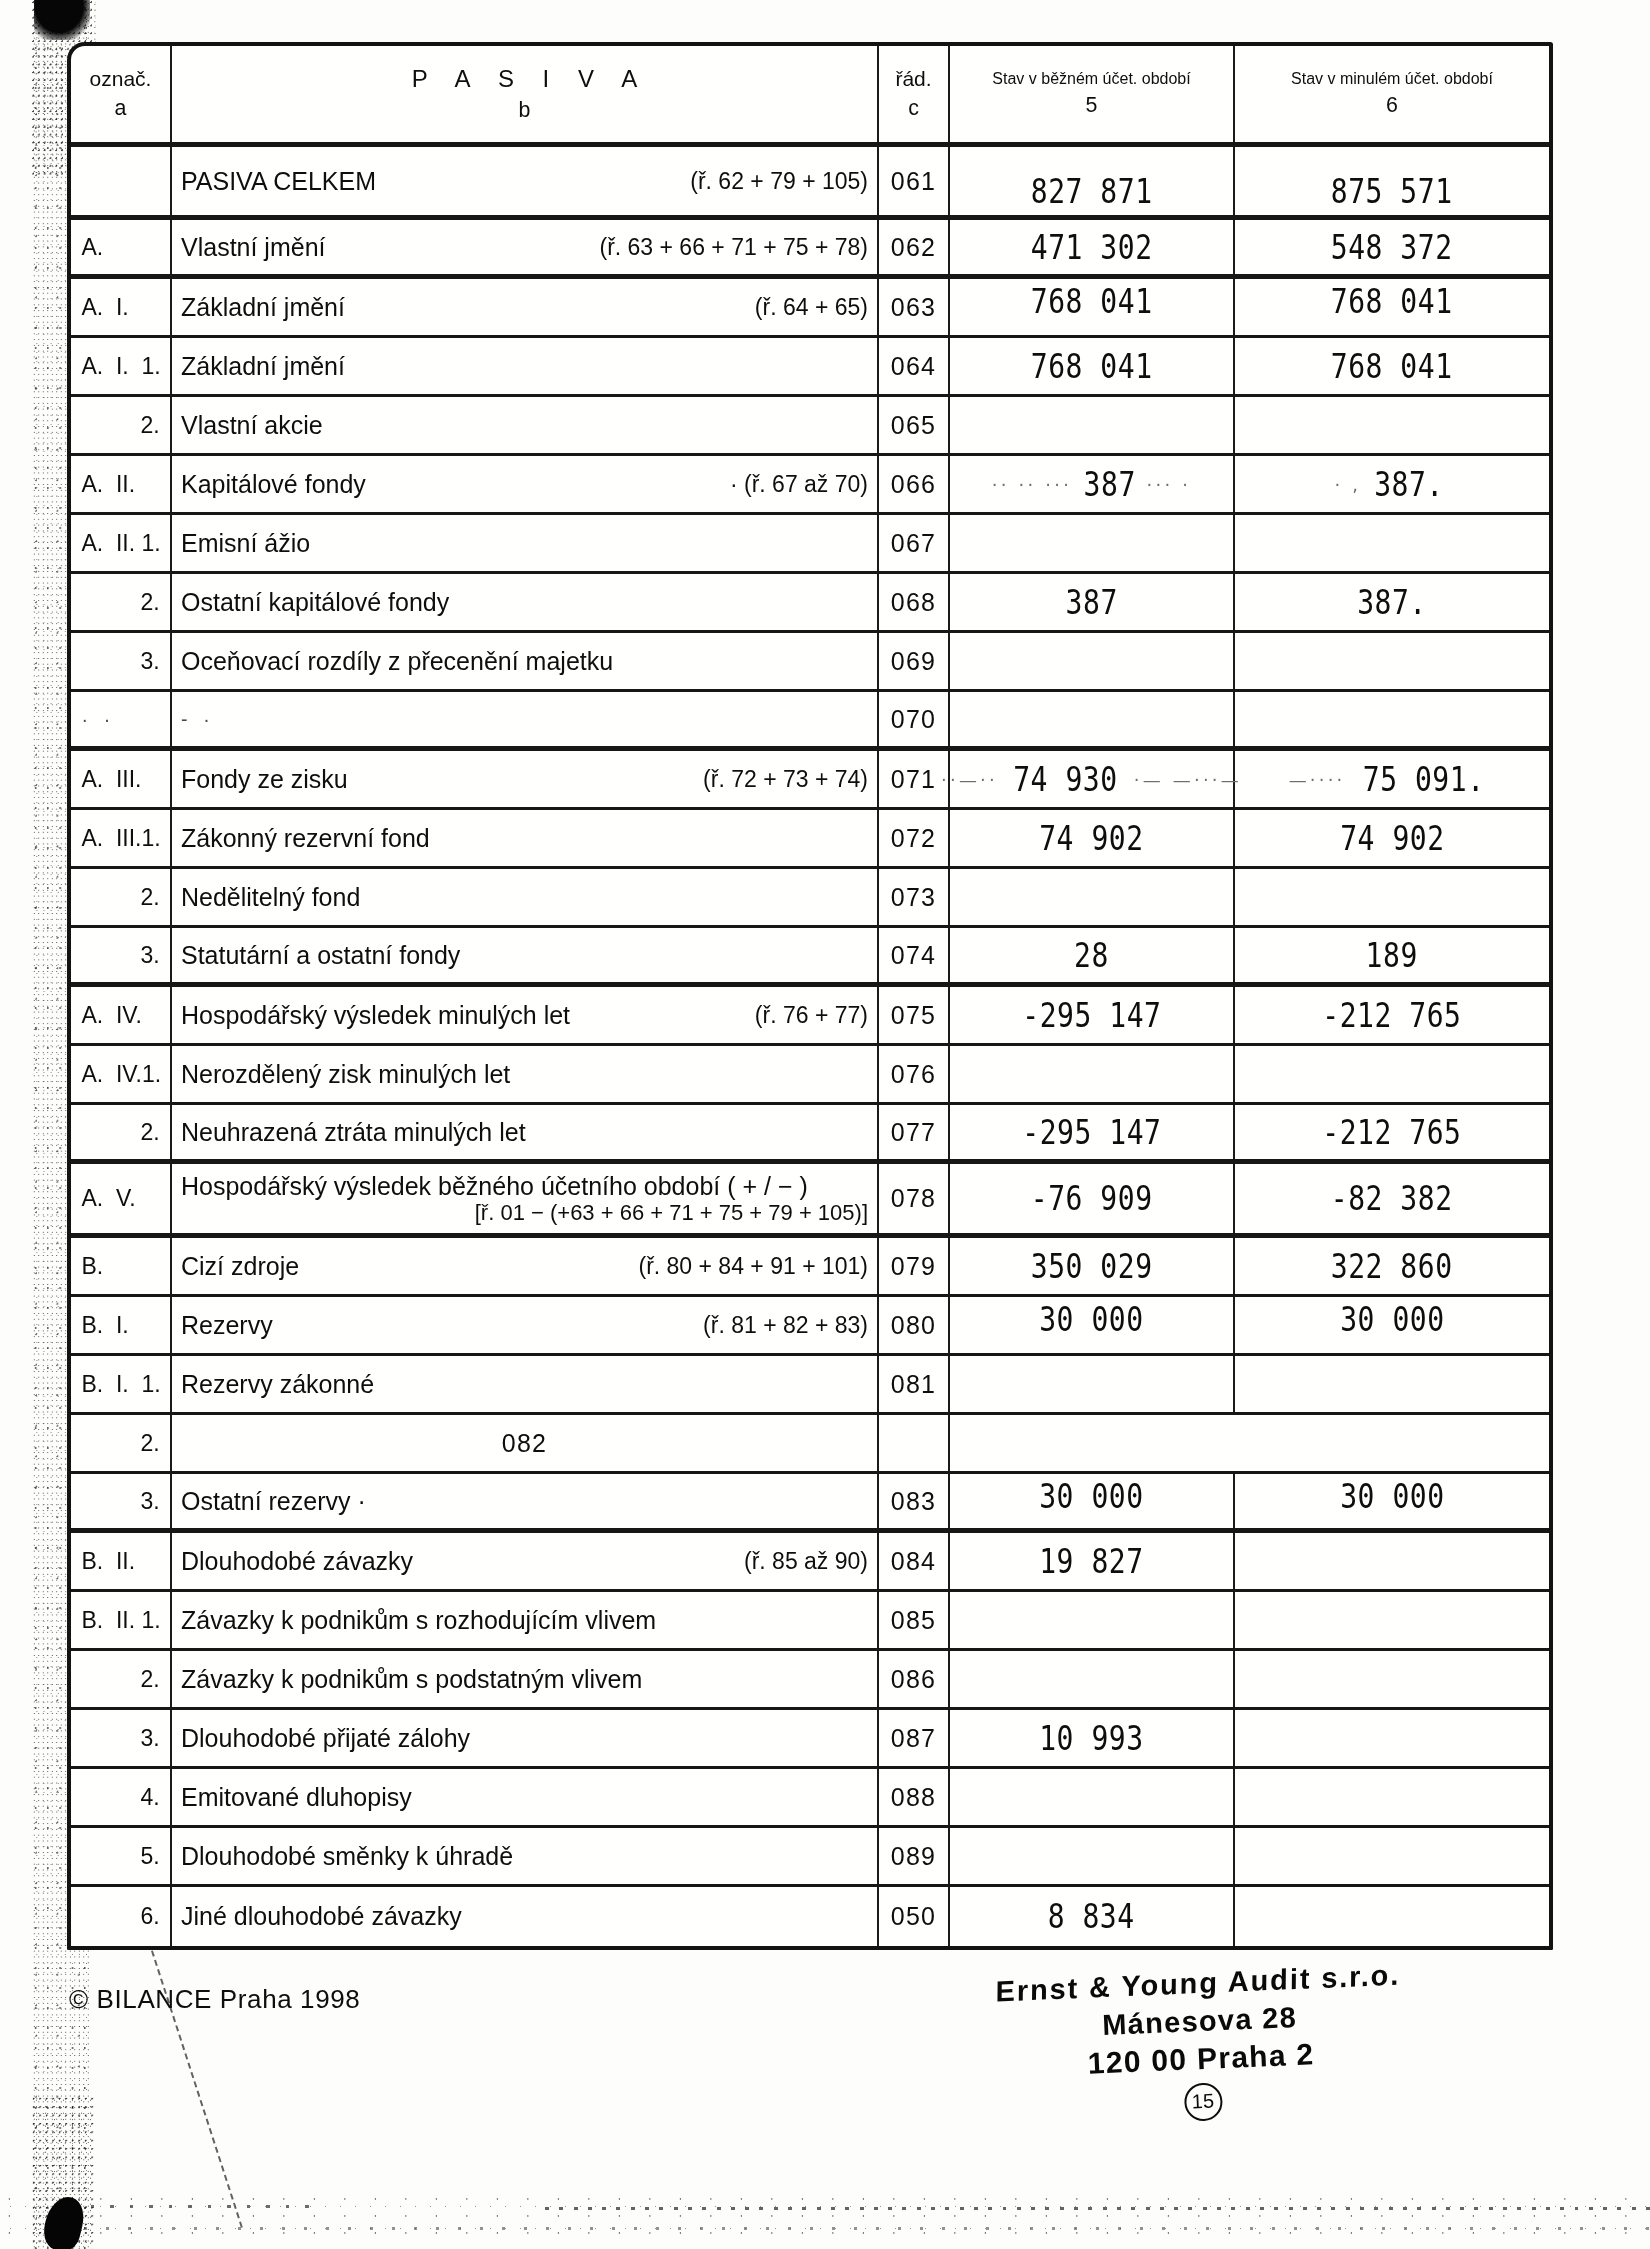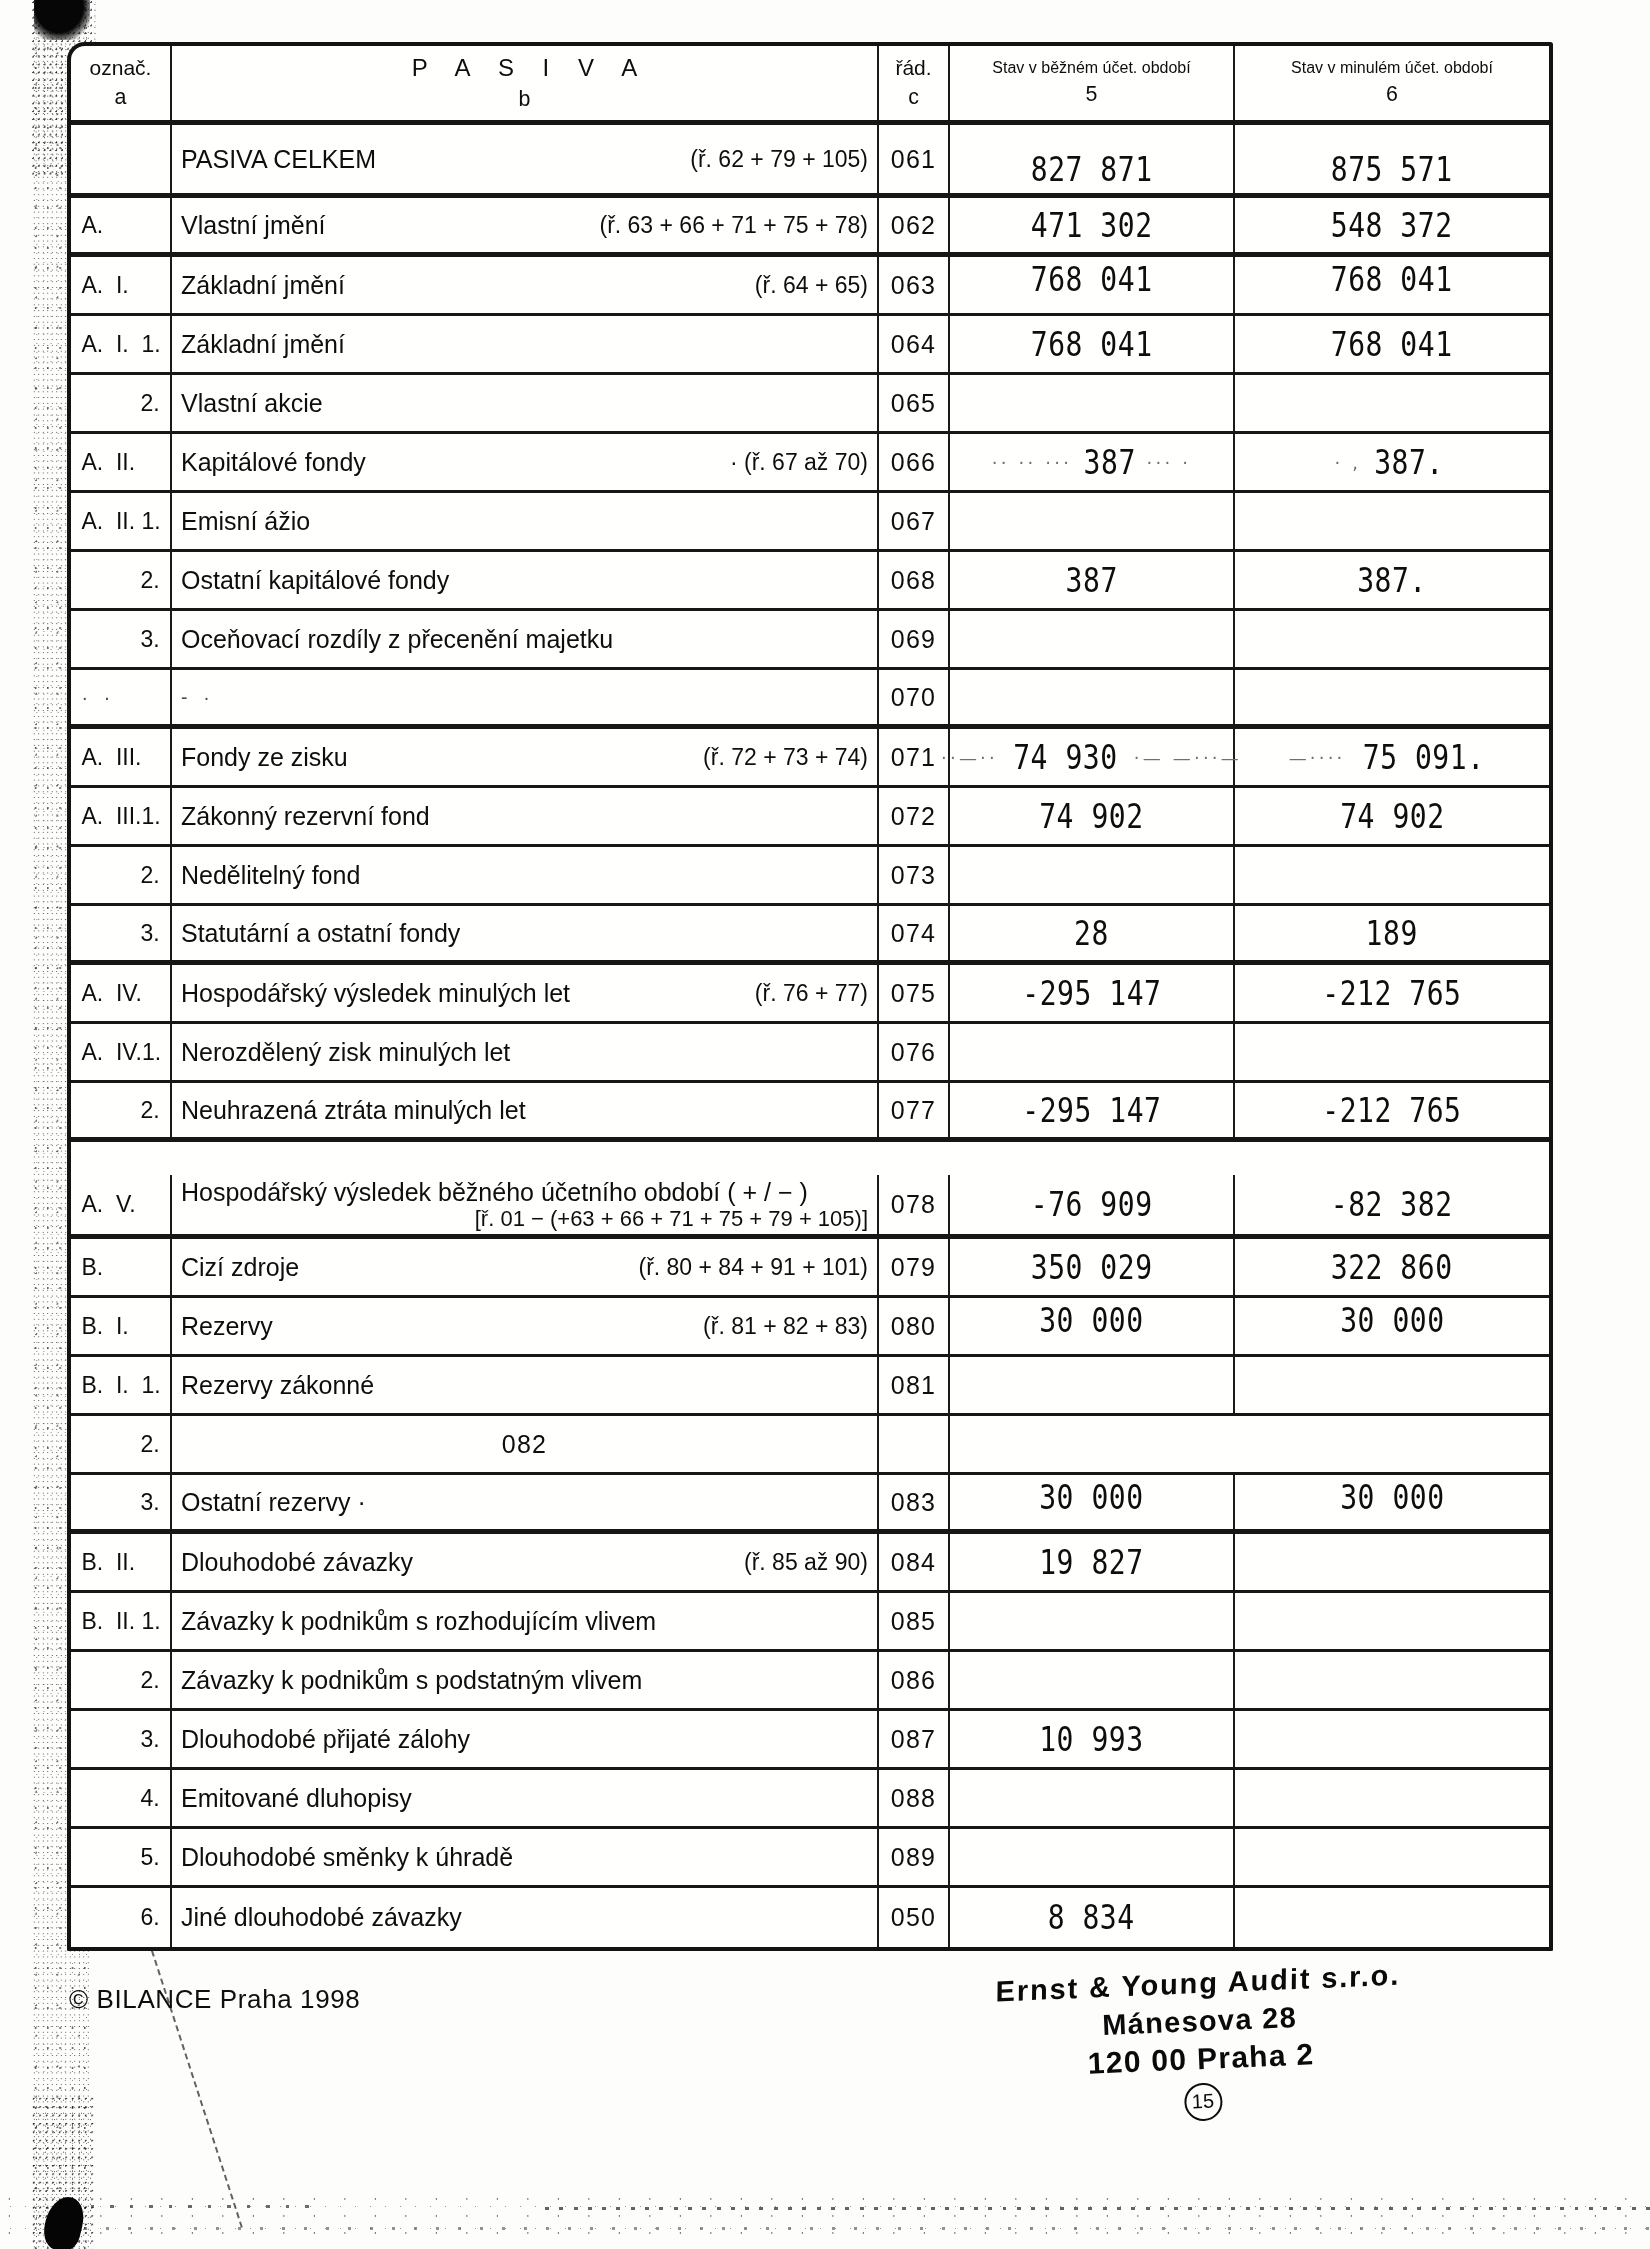--- a/index.html
+++ b/index.html
@@ -56,23 +56,23 @@
   .margin-tick { position:absolute; left:1465px; top:272px; width:1.9px; height:14.3px; pointer-events:none;
     background:#9a9a9a; transform:rotate(28deg); }
 
   
   #table { position:absolute; left:67px; top:42px; width:1478px;
     border:4.5px solid #131313; border-radius:18px 2.6px 1.3px 1.3px; overflow:hidden; background:#fffffe; }
   .tr { display:grid; grid-template-columns:101px 707px 71px 285px auto;
     box-sizing:border-box; border-bottom:3.2px solid #171717; height:59px; }
   .tr.thick { border-bottom-width:5.8px; }
   .tr:last-child { border-bottom:none; }
-  .tr.head { height:79px; }
+  .tr.head { height:101px; }
   .tr.r061 { height:73px; }
-  .tr.r078 { height:64px;margin-top:33px; }
+  .tr.r078 { height:74px; }
   .td { box-sizing:border-box; border-right:2.6px solid #1a1a1a; position:relative; min-width:0; }
   .td:last-child { border-right:none; }
 
   .hc { display:flex; flex-direction:column; align-items:center; justify-content:center; gap:5.2px; }
   .ht { font-size:21px; }
   .ht.pasiva { font-size:24px; letter-spacing:11px; padding-left:11px; }
   .ht.stav { font-size:16px; white-space:nowrap; }
   .hs { font-size:21.4px; }
 
   .ca { font-size:23px; display:flex; align-items:center; padding:0 10.4px; white-space:pre; }

